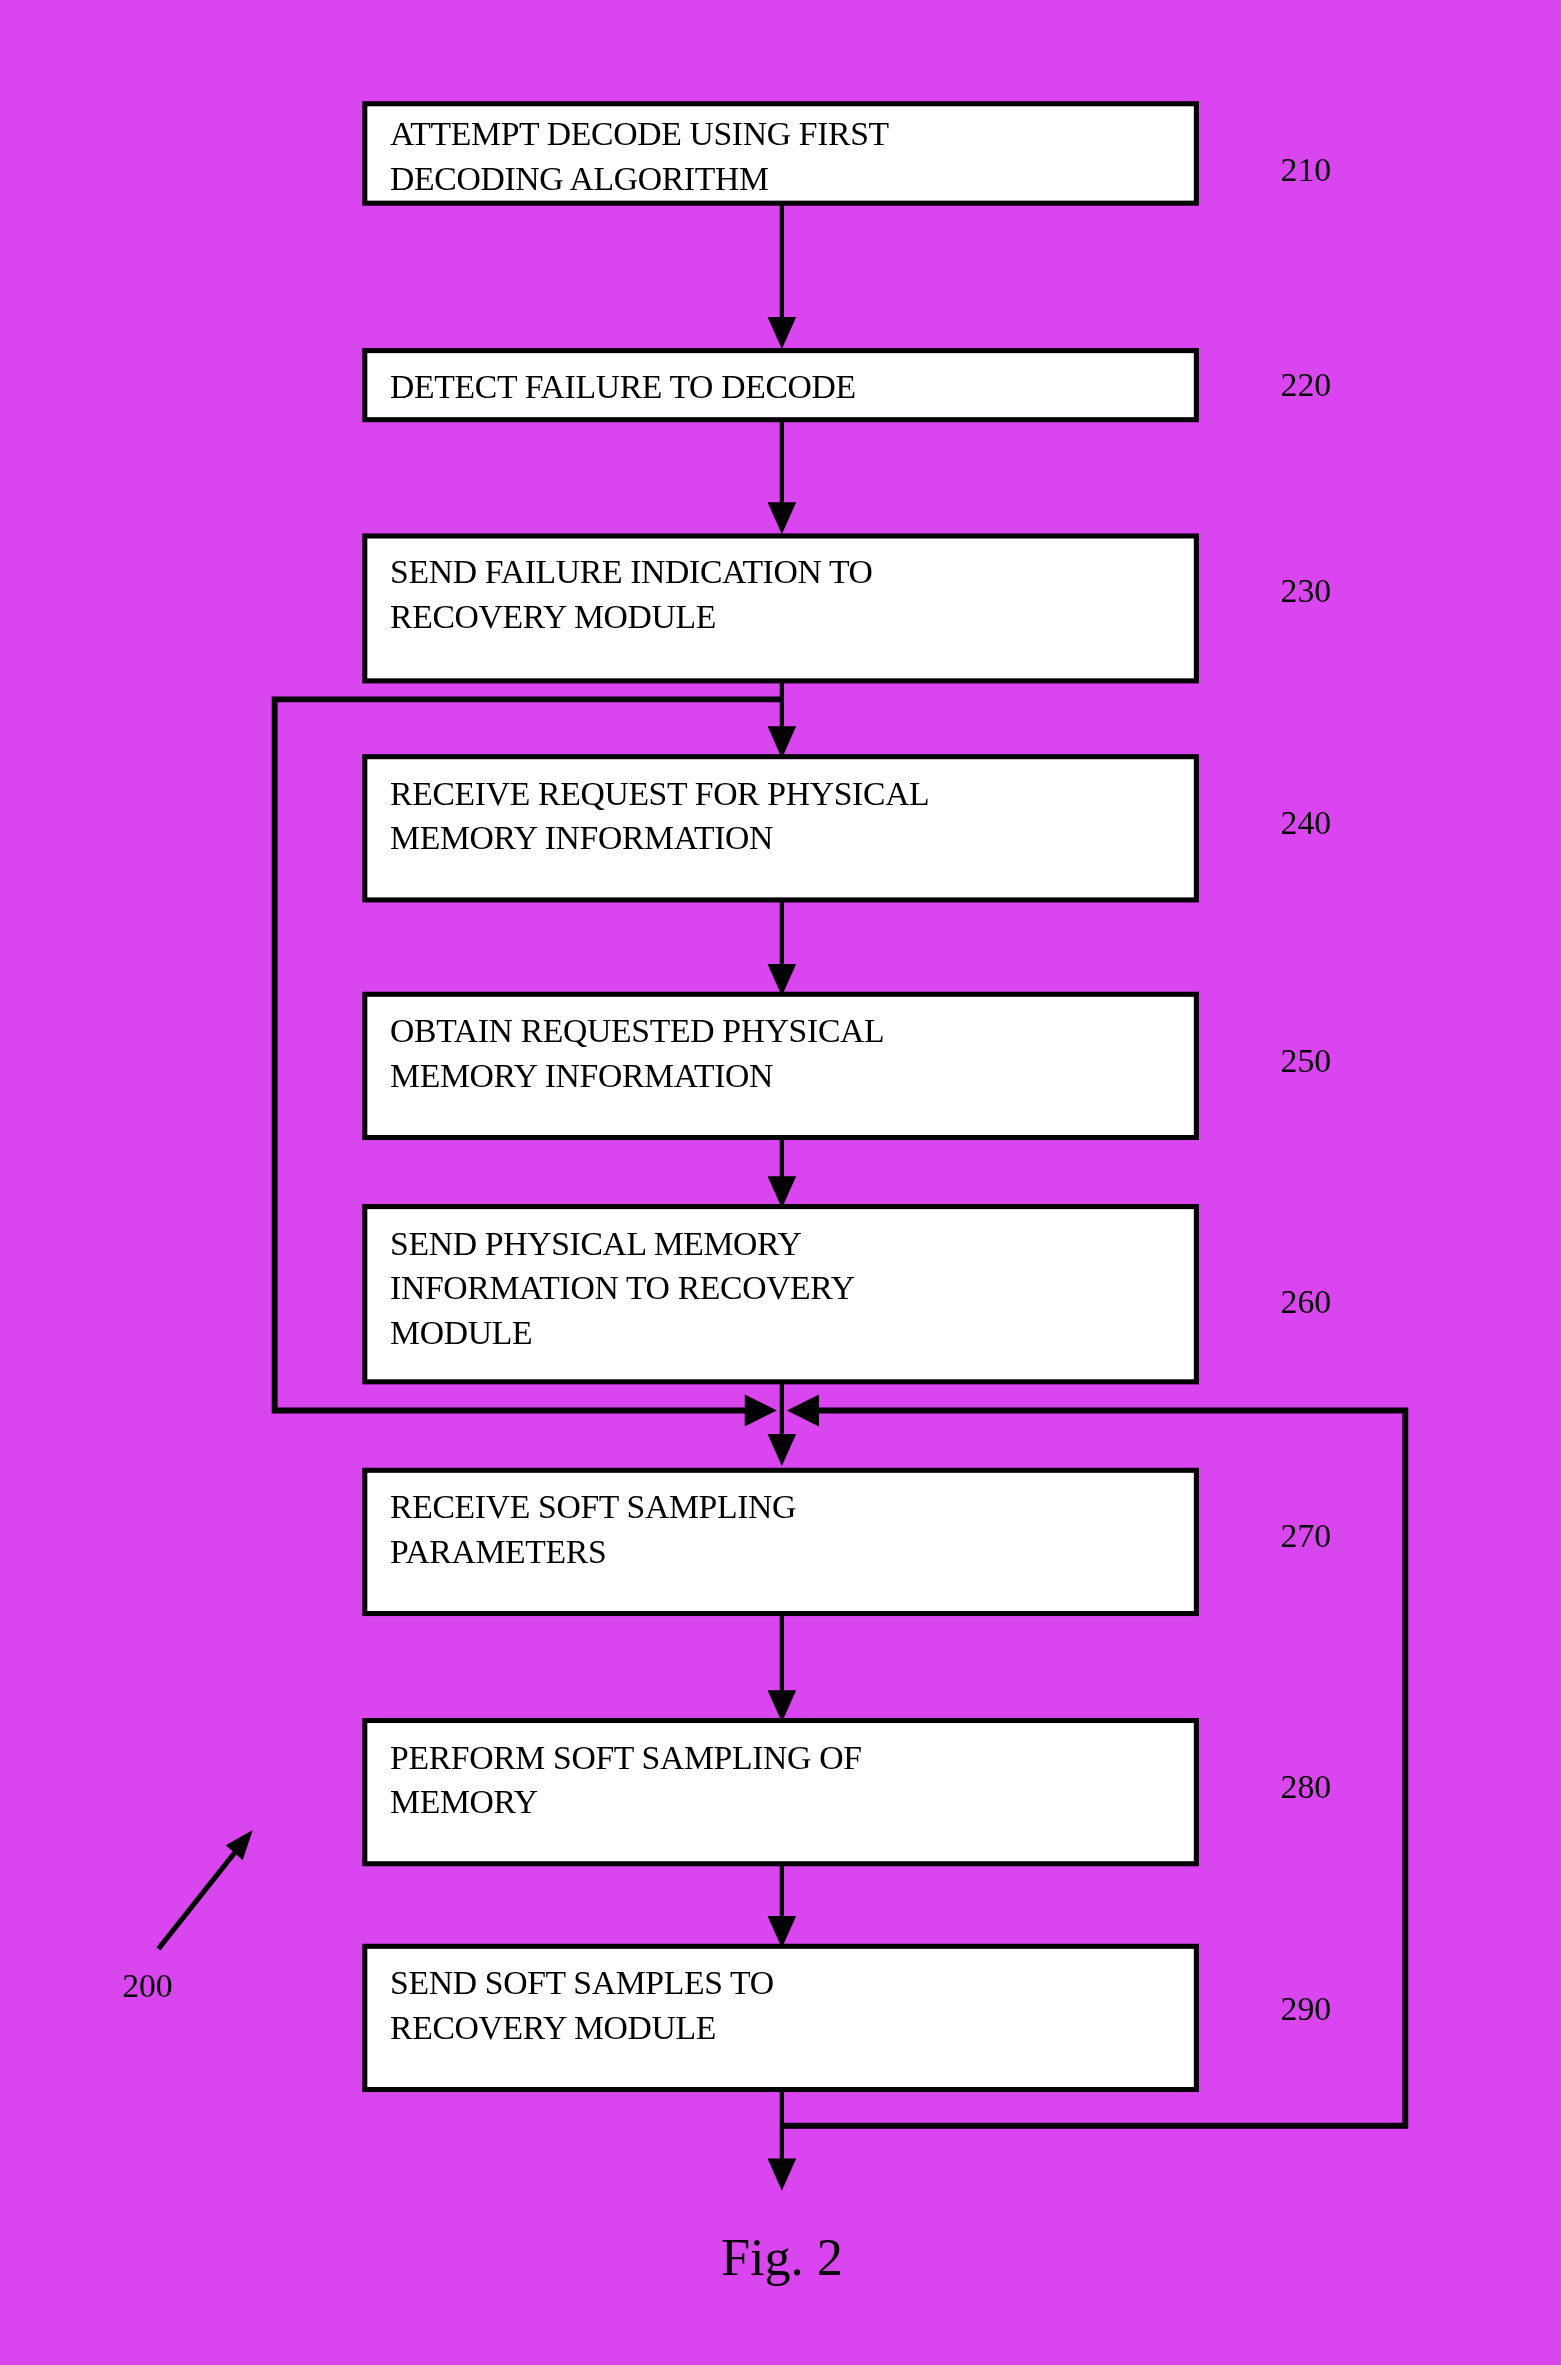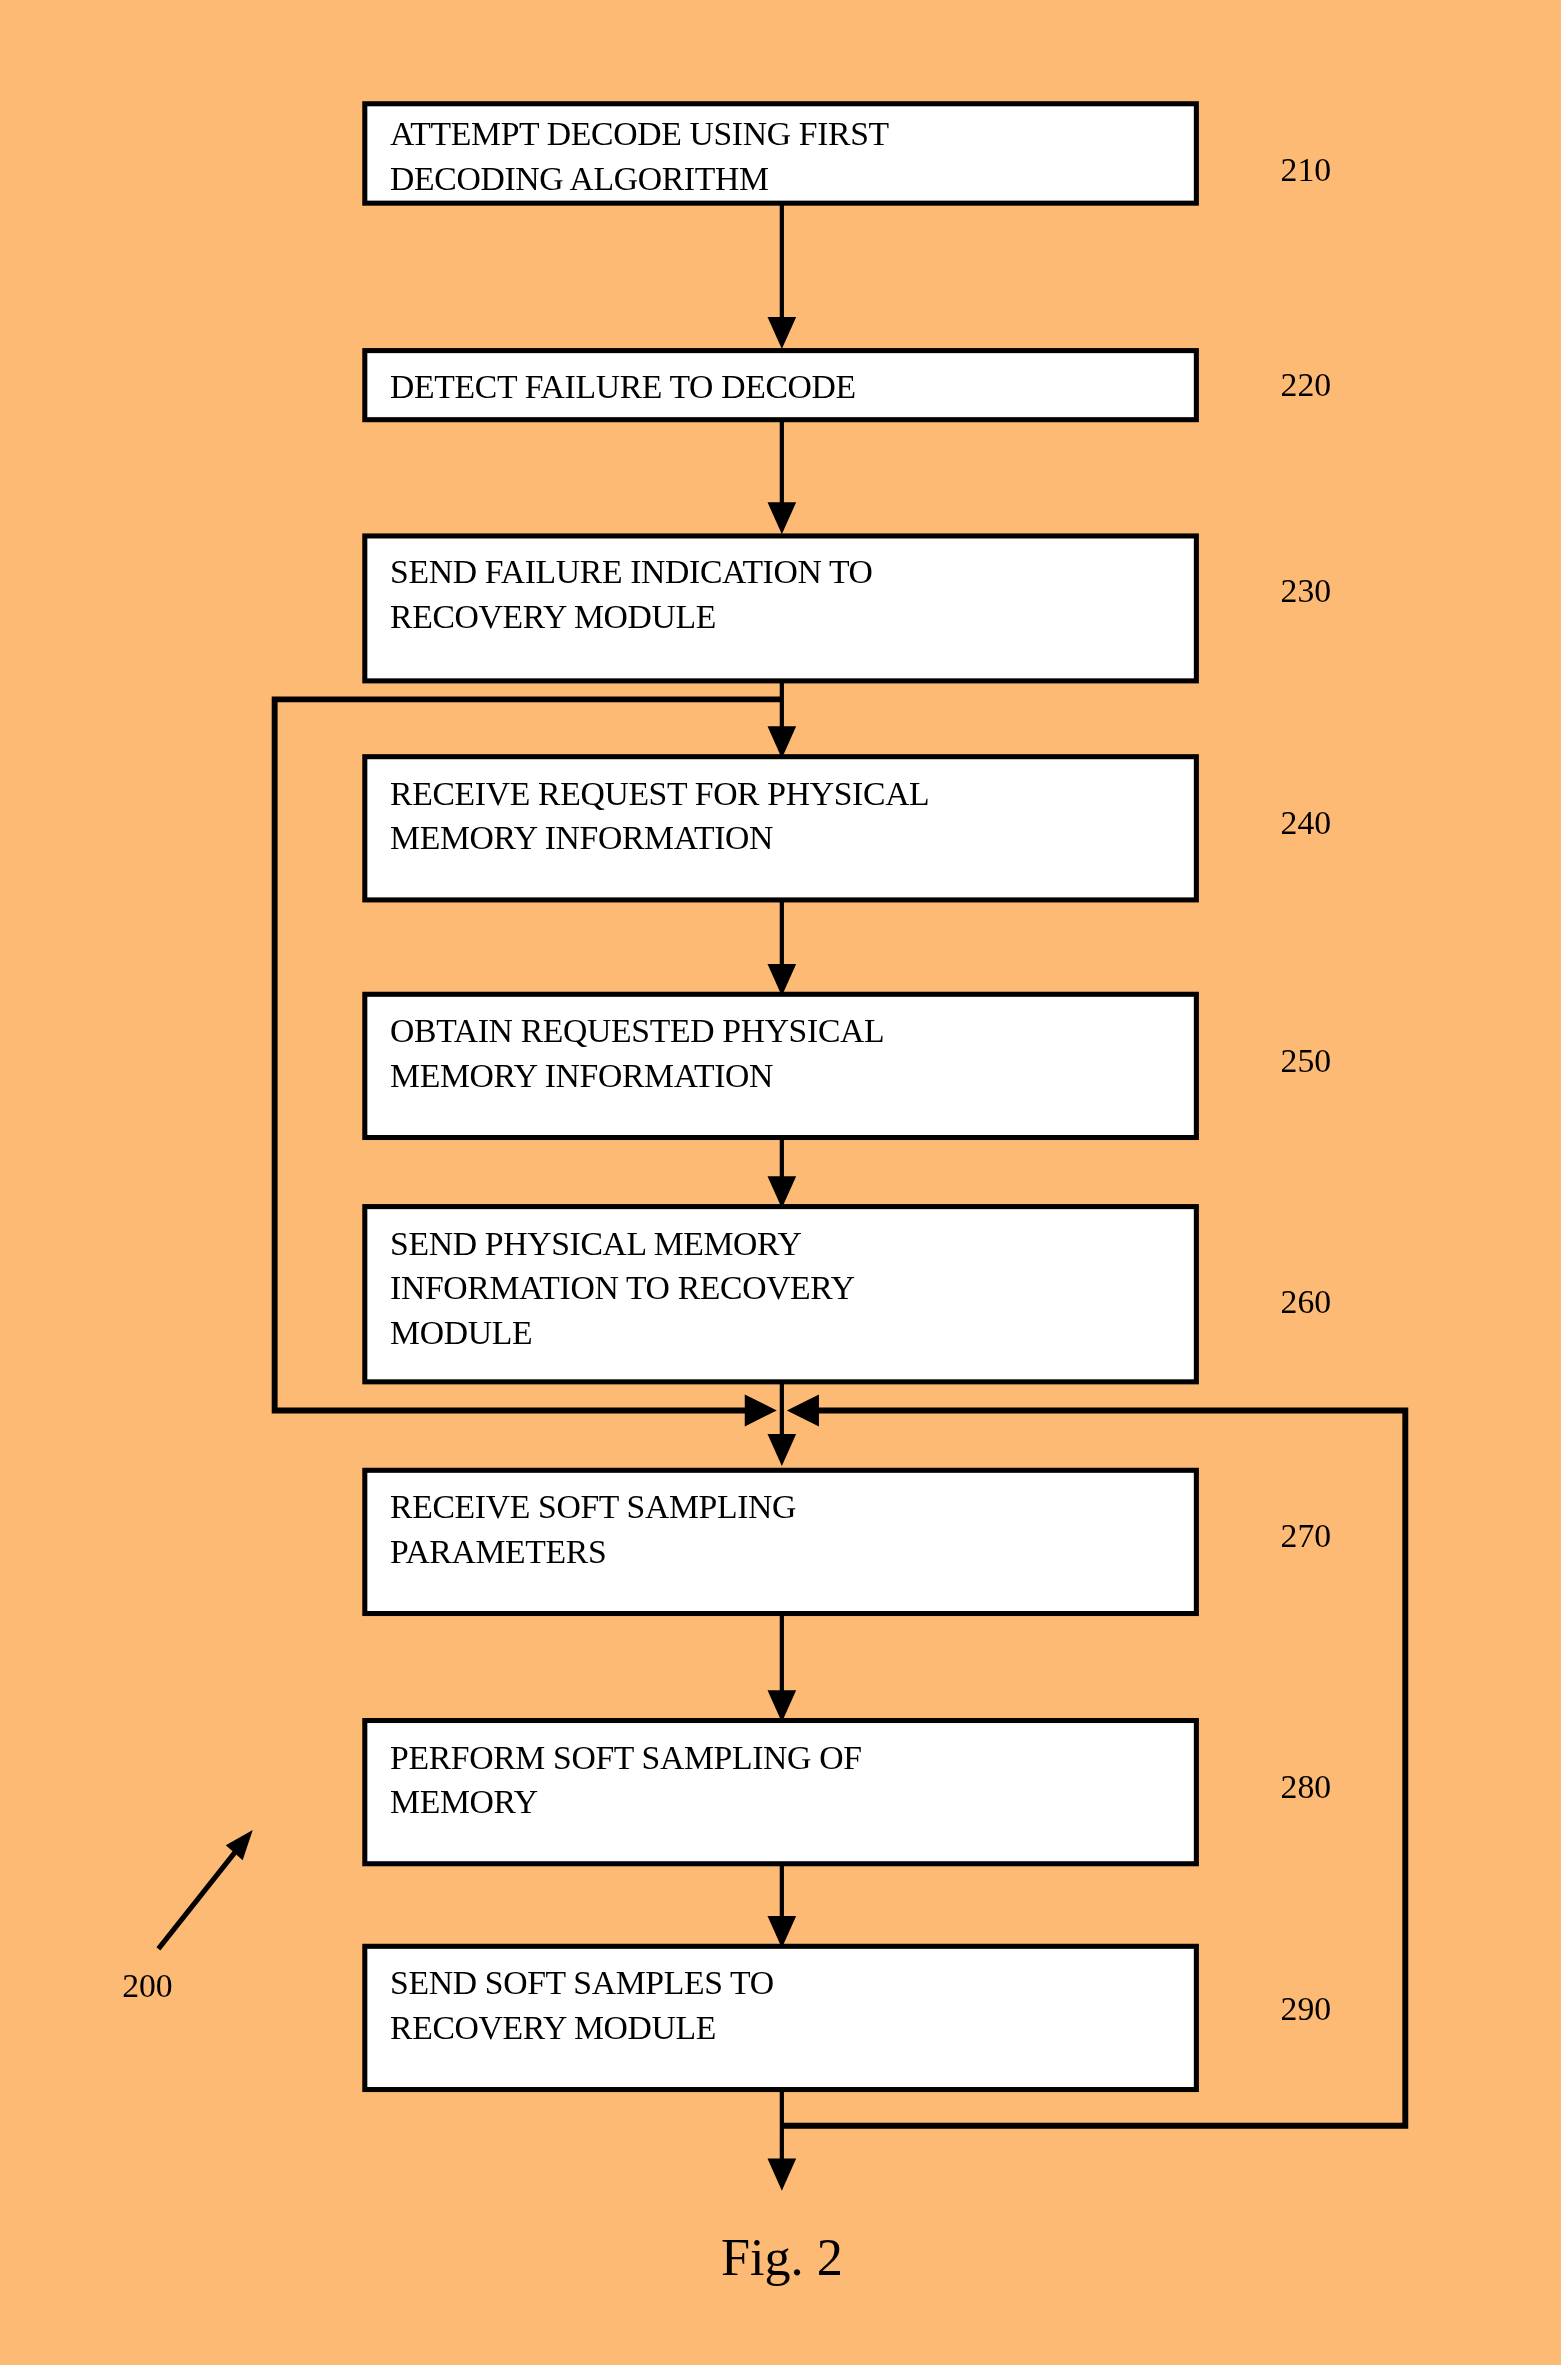--- a/index.html
+++ b/index.html
@@ -10,21 +10,21 @@
   body {
     width: 1562px;
     height: 2366px;
     font-family: "Liberation Serif", "DejaVu Serif", serif;
     overflow: hidden;
   }
   #figure-root {
     position: relative;
     width: 1562px;
     height: 2366px;
-    background: #fdba74;
+    background: #d946ef;
   }
   #flow-svg {
     position: absolute;
     top: 0;
     left: 0;
     width: 1562px;
     height: 2366px;
     display: block;
   }
   .box-rect {

